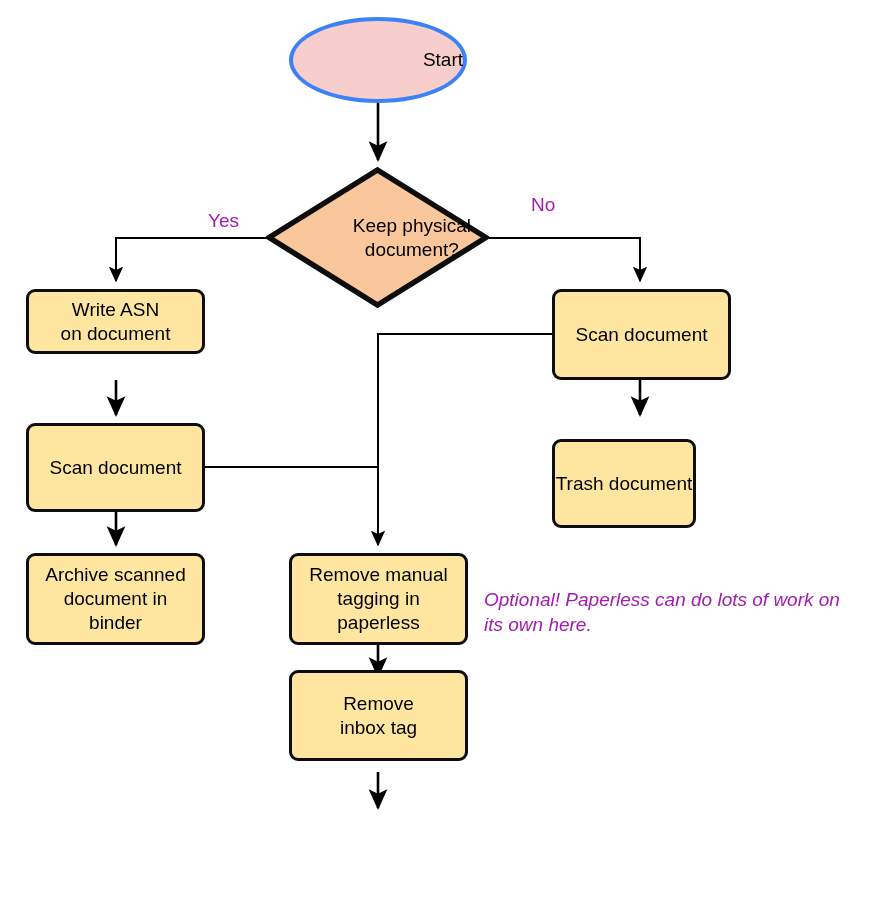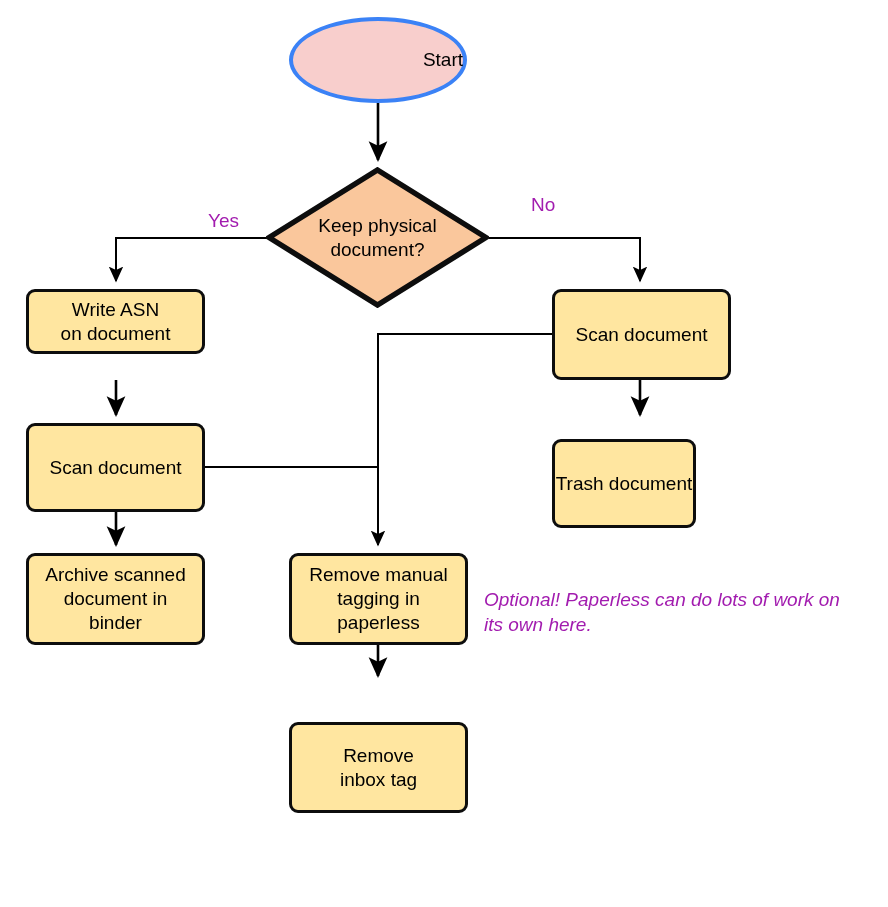--- a/index.html
+++ b/index.html
@@ -45,20 +45,21 @@
     justify-content: flex-end;
   }
   .node-process {
     background: #ffe6a0;
     border: 3px solid #0d0d0d;
     border-radius: 9px;
   }
   .node-decision {
     background: transparent;
     border: none;
+    justify-content: flex-end;
   }
   .node-decision .diamond-shape {
     position: absolute;
     left: 0;
     top: 0;
     width: 100%;
     height: 100%;
   }
   .node-decision .diamond-label {
     position: relative;
@@ -151,21 +152,21 @@
   <div class="node node-process" style="left:552px; top:439px; width:144px; height:89px;">
     <span>Trash document</span>
   </div>
 
   <div class="node node-process" style="left:289px; top:553px; width:179px; height:92px;">
     <span>Remove manual
 tagging in
 paperless</span>
   </div>
 
-  <div class="node node-process" style="left:289px; top:722px; width:179px; height:91px;">
+  <div class="node node-process" style="left:289px; top:670px; width:179px; height:91px;">
     <span>Remove
 inbox tag</span>
   </div>
 
 
   <div class="annotation" style="left:484px; top:588px; width:404px;">Optional! Paperless can do lots of work on
 its own here.</div>
 
 </div>
 

